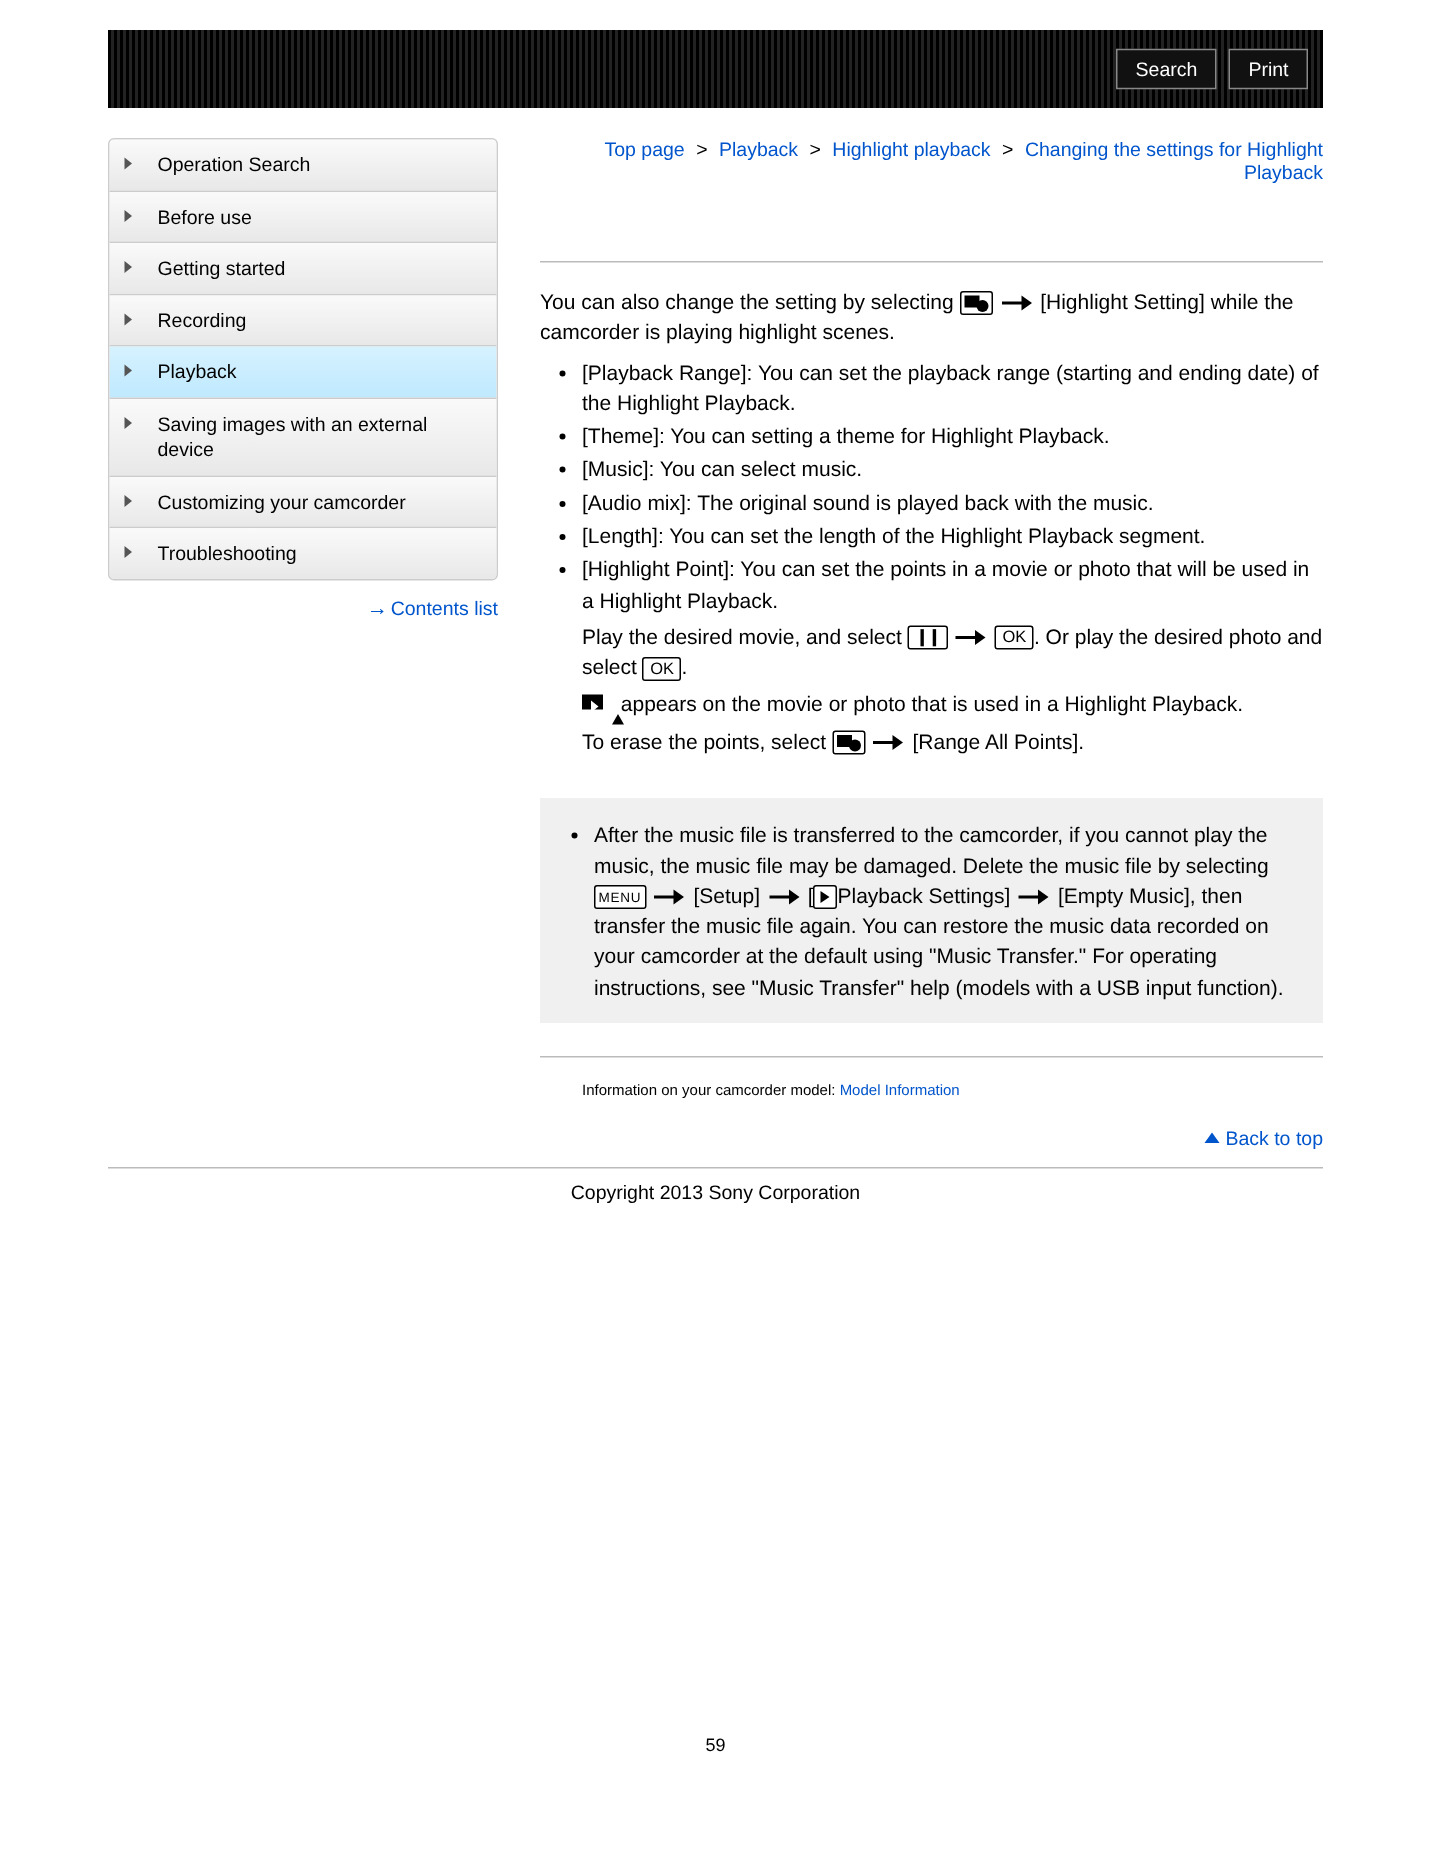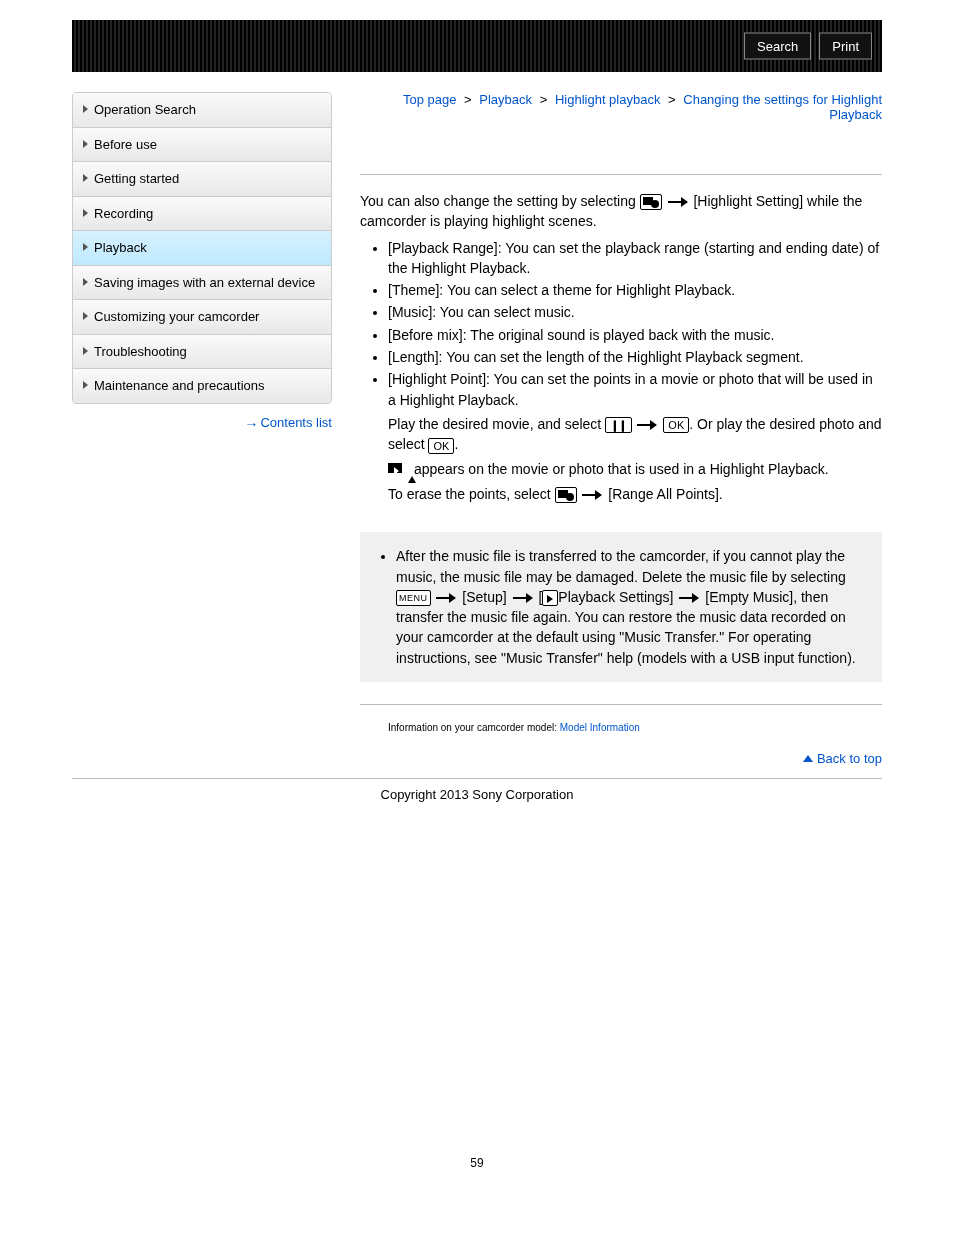--- a/index.html
+++ b/index.html
@@ -49,21 +49,21 @@
     margin:0;padding:0;
     border:1px solid #ccc;
     border-radius:4px;
     overflow:hidden;
   }
   .sidebar-list li {
     padding:8px 10px 8px 10px;
     border-bottom:1px solid #ccc;
     display:flex;
     align-items:flex-start;
-    gap:6px;
+    gap:17px;
     cursor:pointer;
     background: linear-gradient(#fafafa,#e8e8e8);
     font-size:13px;
     line-height:1.35;
   }
   .sidebar-list li:last-child { border-bottom:none; }
   .sidebar-list li.active {
     background: linear-gradient(#d6f2ff,#bfe9ff);
   }
   .side-caret {
@@ -248,24 +248,20 @@
             <span>Saving images with an external device</span>
           </li>
         <li>
             <span class="side-caret"></span>
             <span>Customizing your camcorder</span>
           </li>
         <li>
             <span class="side-caret"></span>
             <span>Troubleshooting</span>
           </li>
-        <li>
-            <span class="side-caret"></span>
-            <span>Maintenance and precautions</span>
-          </li>
       </ul>
       <div class="contents-link">
         <span class="arrow">→</span><a class="link">Contents list</a>
       </div>
     </div>
 
     <div class="main">
 
       <div class="breadcrumb">
         <a class="link">Top page</a>
@@ -282,23 +278,23 @@
       <div class="body-text">
         <p>
           <span>You can also change the setting by selecting </span>
           <span class="ic film no-border" style="border:1px solid #000"></span>
           <span class="arrow-r"></span>
           <span> [Highlight Setting] while the camcorder is playing highlight scenes.</span>
         </p>
 
         <ul class="bullets">
           <li>[Playback Range]: You can set the playback range (starting and ending date) of the Highlight Playback.</li>
-          <li>[Theme]: You can select a theme for Highlight Playback.</li>
+          <li>[Theme]: You can setting a theme for Highlight Playback.</li>
           <li>[Music]: You can select music.</li>
-          <li>[Before mix]: The original sound is played back with the music.</li>
+          <li>[Audio mix]: The original sound is played back with the music.</li>
           <li>[Length]: You can set the length of the Highlight Playback segment.</li>
           <li>
             <span>[Highlight Point]: You can set the points in a movie or photo that will be used in a Highlight Playback.</span>
             <ul>
               <li>
                 <span>Play the desired movie, and select </span>
                 <span class="ic pause">❙❙</span>
                 <span class="arrow-r"></span>
                 <span class="ic">OK</span><span>. Or play the desired photo and select </span><span class="ic">OK</span><span>.</span>
               </li>

